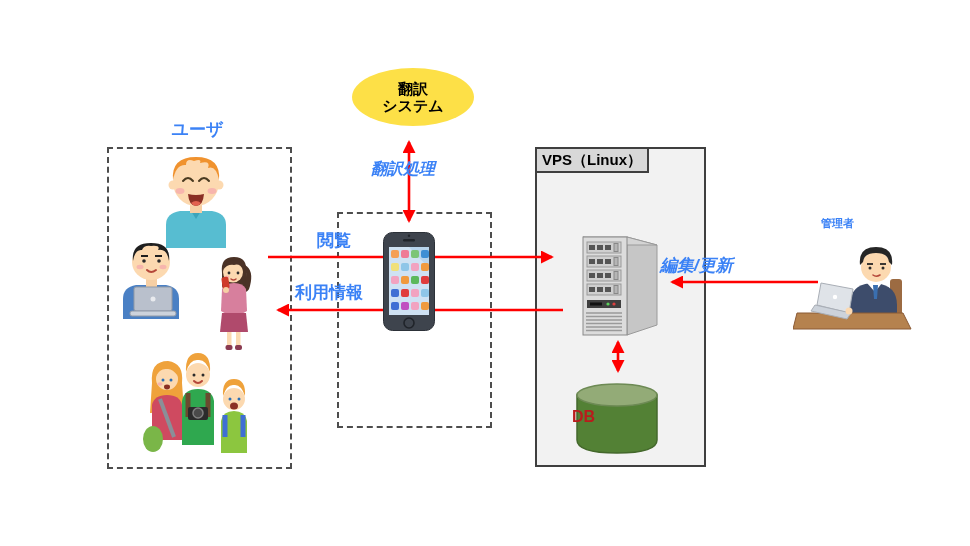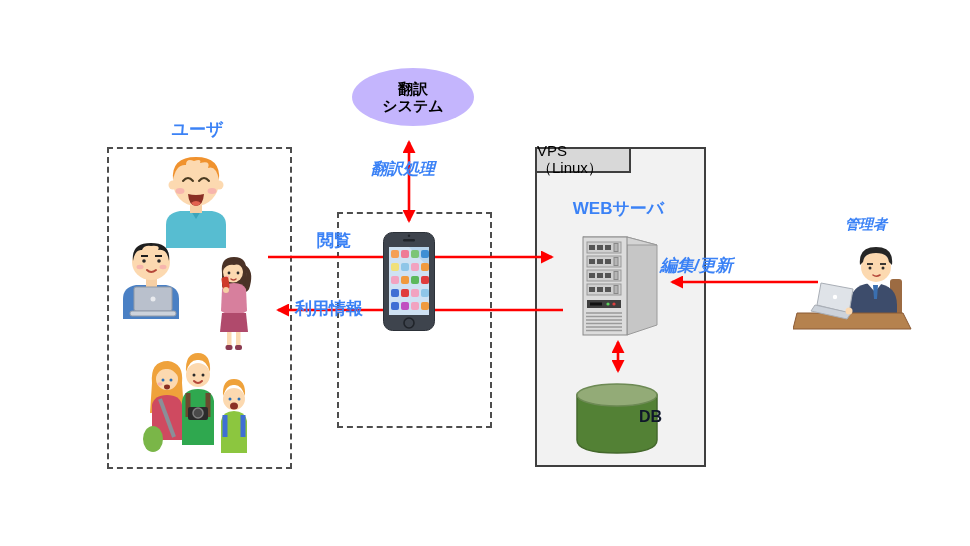--- a/index.html
+++ b/index.html
@@ -14,35 +14,35 @@
   .user-label{left:107px;top:118px;width:181px;text-align:center;font-size:17px;}
   .user-box{left:107px;top:147px;width:181px;height:318px;}
   
   .ellipse{
     left:352px;top:68px;width:122px;height:58px;border-radius:50%;
     display:flex;flex-direction:column;align-items:center;justify-content:center;
     font-weight:bold;font-size:15px;line-height:17px;z-index:3;
   }
   .tr-process{left:371px;top:159px;font-size:16px;font-style:italic;}
   .browse-lbl{left:317px;top:229px;font-size:17px;}
-  .usage-lbl{left:295px;top:281px;font-size:17px;margin-top:16px;}
+  .usage-lbl{left:295px;top:281px;font-size:17px;}
   .edit-lbl{left:660px;top:254px;font-size:17px;font-style:italic;}
-  .admin-lbl{left:845px;top:216px;font-size:14px;font-style:italic;}
+  .admin-lbl{left:821px;top:216px;font-size:11px;}
   
   .phone-box{left:337px;top:212px;width:151px;height:212px;}
   .phone-notes{left:347px;top:339px;font-size:13.5px;font-weight:bold;line-height:19px;z-index:4;}
   
   .vps-box{left:535px;top:147px;width:167px;height:316px;border:2px solid #3f3f3f;z-index:1;}
   .vps-tab{
-    left:535px;top:147px;width:96px;height:26px;border:2px solid #3f3f3f;
+    left:535px;top:147px;width:114px;height:26px;border:2px solid #3f3f3f;
     display:flex;align-items:center;justify-content:center;
-    font-weight:normal;font-size:15px;z-index:2;box-sizing:border-box;
+    font-weight:bold;font-size:15px;z-index:2;box-sizing:border-box;
   }
   .web-label{left:535px;top:197px;width:167px;text-align:center;font-size:17px;z-index:4;}
-  .db-text{left:572px;top:408px;width:90px;text-align:right;color:#0f172a;font-weight:bold;font-size:16px;z-index:4;}
+  .db-text{left:572px;top:408px;width:90px;text-align:left;color:#b91c1c;font-weight:bold;font-size:16px;z-index:4;}
   .illus{z-index:3;}
   svg{display:block;}
   .arrow-layer{left:0;top:0;z-index:2;pointer-events:none;}
 </style>
 </head>
 <body>
 
 <div class="canvas">
 
   <svg class="abs arrow-layer" width="970" height="546" viewBox="0 0 970 546">
@@ -137,21 +137,21 @@
     <ellipse cx="96" cy="54" rx="11" ry="11" fill="#fcd9b0"></ellipse>
     <path d="M85,51 Q84,34 96,34 Q108,34 107,51 Q103,39 96,40 Q89,39 85,51 Z" fill="#efa23b"></path>
     <circle cx="92" cy="54" r="1.5" fill="#2b6fb5"></circle>
     <circle cx="101" cy="54" r="1.5" fill="#2b6fb5"></circle>
     <ellipse cx="96" cy="61" rx="4" ry="3.5" fill="#8a2f24"></ellipse>
     <path d="M83,108 L83,76 Q85,66 96,66 Q107,66 109,76 L109,108 Z" fill="#8cc63f"></path>
     <line x1="87" y1="70" x2="87" y2="92" stroke="#3f6fd4" stroke-width="5"></line>
     <line x1="105" y1="70" x2="105" y2="92" stroke="#3f6fd4" stroke-width="5"></line>
   </svg>
 
-  <div class="abs ellipse" style="background:#c4b5fd">
+  <div class="abs ellipse" style="background:#fde047">
     <span>翻訳</span>
     <span>システム</span>
   </div>
   <div class="abs lbl tr-process">翻訳処理</div>
 
   <div class="abs lbl browse-lbl">閲覧</div>
   <div class="abs lbl usage-lbl">利用情報</div>
   <div class="abs lbl edit-lbl">編集/更新</div>
 
   <div class="abs dashed-box phone-box"></div>
@@ -186,21 +186,20 @@
         <rect x="18" y="70" width="8" height="8" rx="2" fill="#c04fc0"></rect>
         <rect x="28" y="70" width="8" height="8" rx="2" fill="#f2a3c0"></rect>
         <rect x="38" y="70" width="8" height="8" rx="2" fill="#f09a3e"></rect>
     </g>
   </svg>
 
   <div class="abs vps-box" style="background:#F2F2F2"></div>
   <div class="abs vps-tab" style="background:#D8D8D8">
     <span>VPS（Linux）</span>
   </div>
-  <div class="abs lbl web-label">WEBサーバ</div>
 
   <svg class="abs illus" style="left:577px;top:227px" width="86" height="112" viewBox="0 0 86 112">
     <path d="M50,10 L80,18 L80,98 L50,108 Z" fill="#c6c6c6" stroke="#9a9a9a"></path>
     <path d="M6,10 L50,10 L80,18 L36,18 Z" fill="#d4d4d4" stroke="#9a9a9a"></path>
     <rect x="6" y="10" width="44" height="98" fill="#dcdcdc" stroke="#8a8a8a"></rect>
     <g>
       <rect x="10" y="15" width="34" height="11" fill="#cfcfcf" stroke="#999"></rect>
       <rect x="12" y="18" width="6" height="5" fill="#555"></rect>
         <rect x="20" y="18" width="6" height="5" fill="#555"></rect>
         <rect x="28" y="18" width="6" height="5" fill="#555"></rect>

